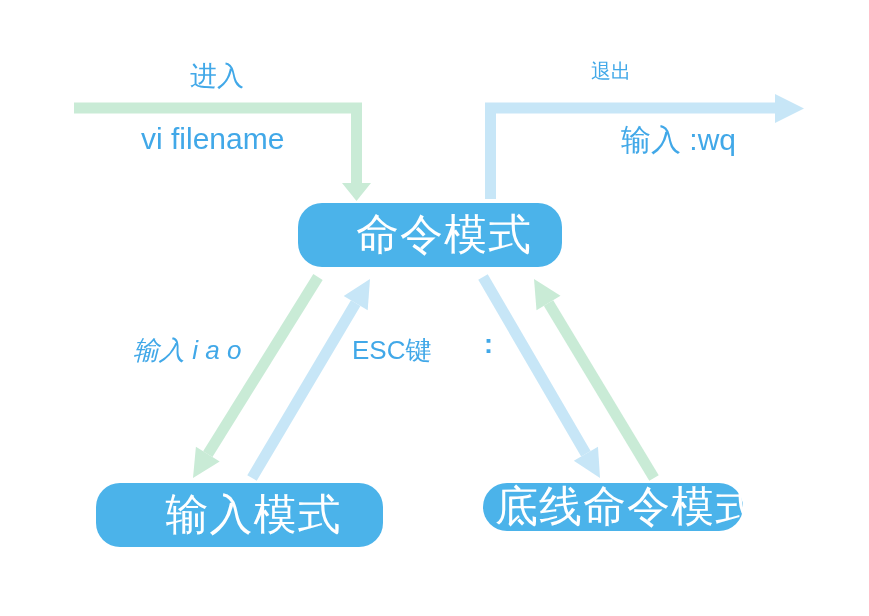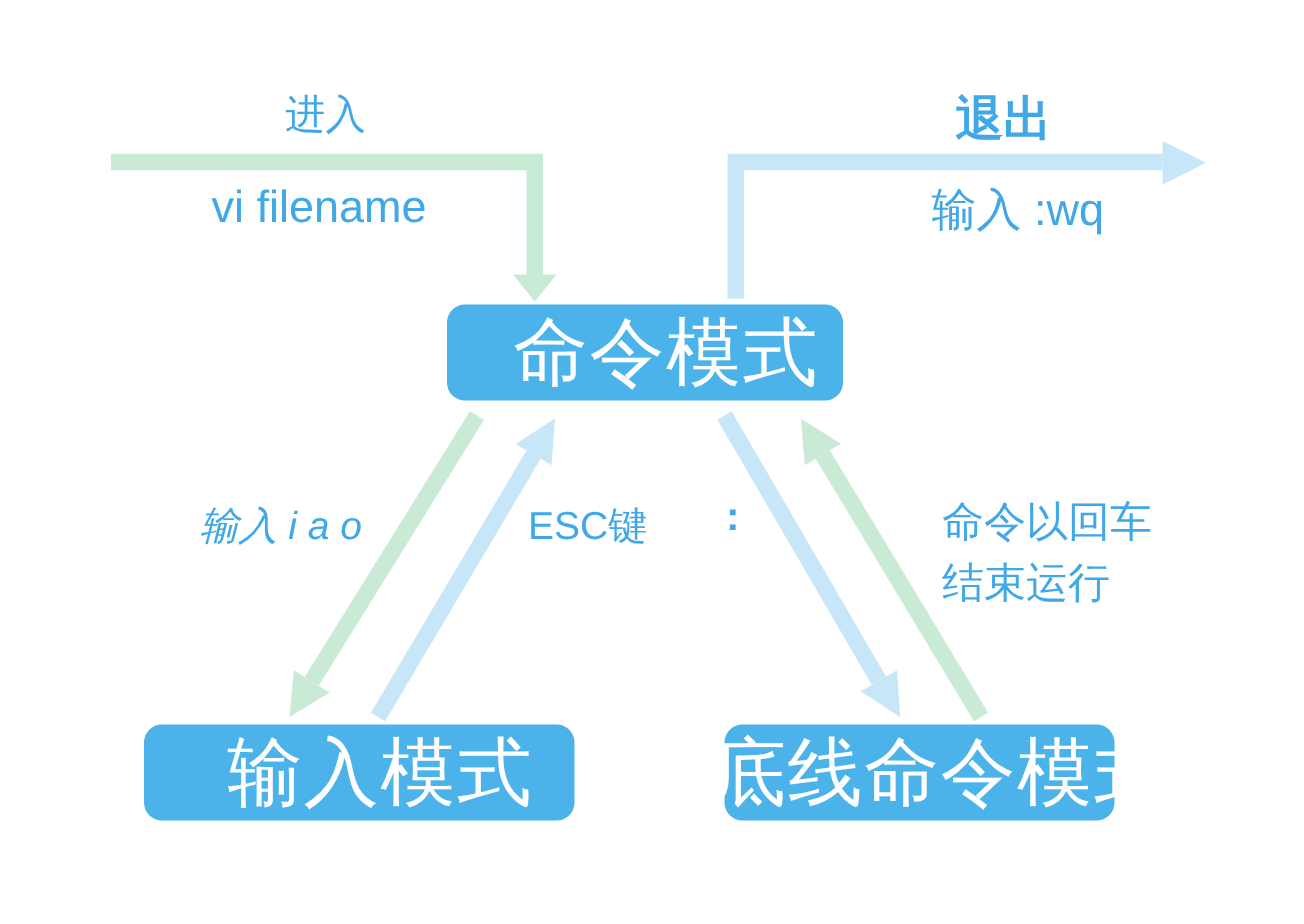--- a/index.html
+++ b/index.html
@@ -16,37 +16,37 @@
   }
   .arrow-layer {
     position: absolute; left: 0; top: 0;
     width: 869px; height: 616px;
   }
   .node {
     position: absolute;
     display: flex; align-items: center; justify-content: center;
     background: var(--box-fill, #4BB3EA);
     color: var(--box-text, #ffffff);
-    border-radius: 12px;
-    font-size: 50px;
+    border-radius: 24px;
+    font-size: 43px;
     letter-spacing: 1px;
     white-space: nowrap;
     padding-left: 28px;
   }
   .node-command  { left: 298px; top: 203px; width: 264px; height: 64px; }
   .node-insert   { left:  96px; top: 483px; width: 287px; height: 64px; }
-  .node-lastline { left: 483px; top: 483px; width: 260px; height: 64px; }
+  .node-lastline { left: 483px; top: 483px; width: 260px; height: 48px; }
   .lbl {
     position: absolute;
     color: var(--label-text, #41A8E8);
     white-space: nowrap;
   }
   .lbl-enter      { left: 190px; top:  58px; font-size: 27px; }
   .lbl-enter-cmd  { left: 141px; top: 122px; font-size: 30px; }
-  .lbl-exit       { left: 637px; top:  58px; font-size: 32px; font-weight: bold; }
+  .lbl-exit       { left: 591px; top:  58px; font-size: 20px; }
   .lbl-exit-cmd   { left: 593px; top: 120px; font-size: 30px; margin-left: 28px; }
   .lbl-iao        { left: 133px; top: 333px; font-size: 26px; font-style: italic; }
   .lbl-esc        { left: 352px; top: 333px; font-size: 26px; }
   .lbl-colon      { left: 484px; top: 329px; font-size: 27px; font-weight: bold; }
   .lbl-return     { left: 628px; top: 327px; font-size: 28px; line-height: 41px; }
 </style>
 </head>
 <body>
 
 <div class="canvas">
@@ -86,22 +86,18 @@
 
   <div class="lbl lbl-enter">进入</div>
   <div class="lbl lbl-enter-cmd">vi filename</div>
 
   <div class="lbl lbl-exit">退出</div>
   <div class="lbl lbl-exit-cmd">输入 :wq</div>
 
   <div class="lbl lbl-iao">输入 i a o</div>
   <div class="lbl lbl-esc">ESC键</div>
   <div class="lbl lbl-colon">:</div>
-  <div class="lbl lbl-return">
-    <div>命令以回车</div>
-    <div>结束运行</div>
-  </div>
 
   <div class="node node-command">命令模式</div>
   <div class="node node-insert">输入模式</div>
   <div class="node node-lastline">底线命令模式</div>
 
 </div>
 
 </body></html>

